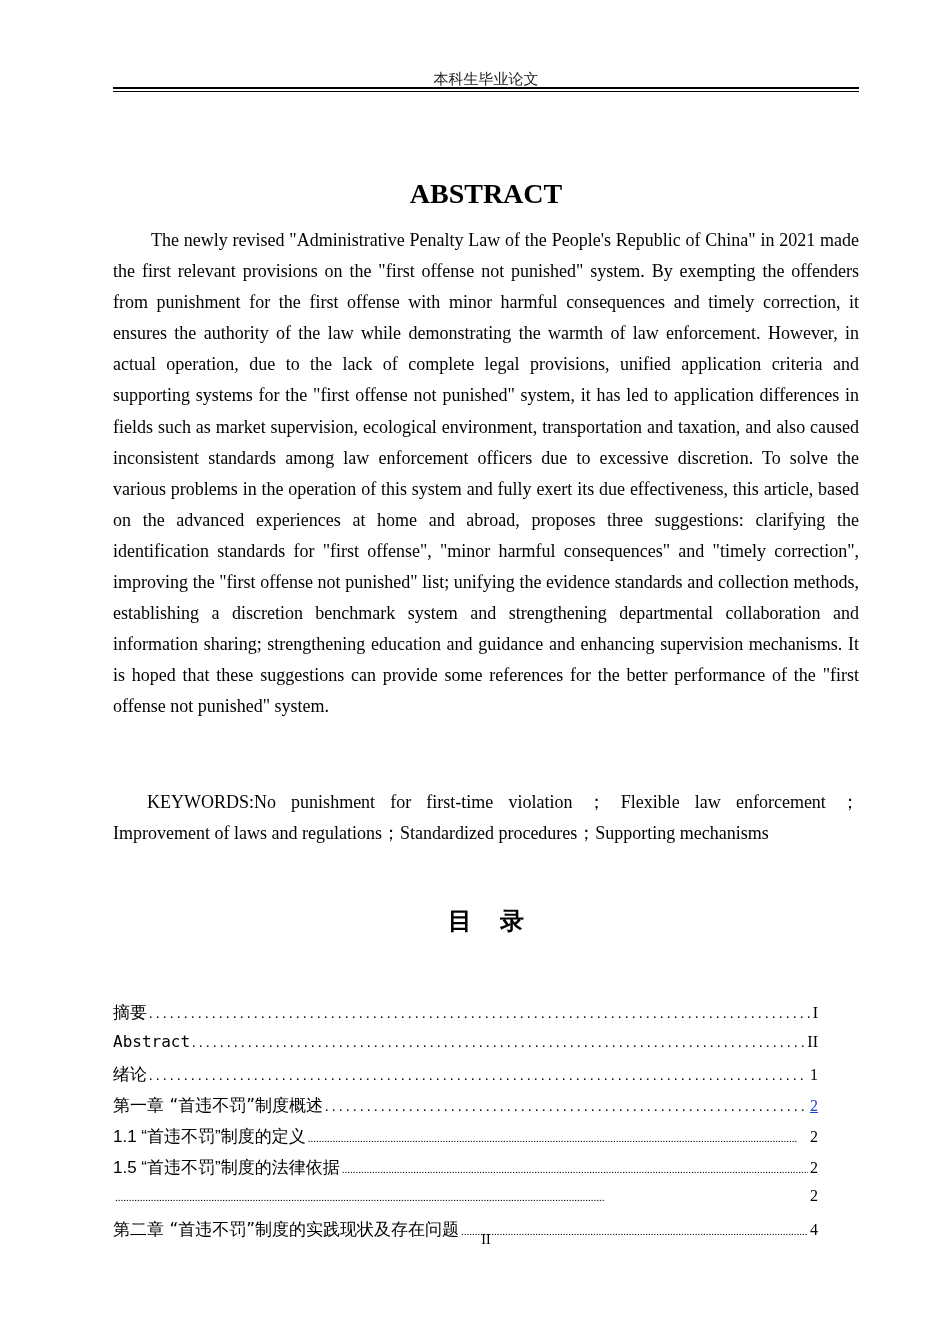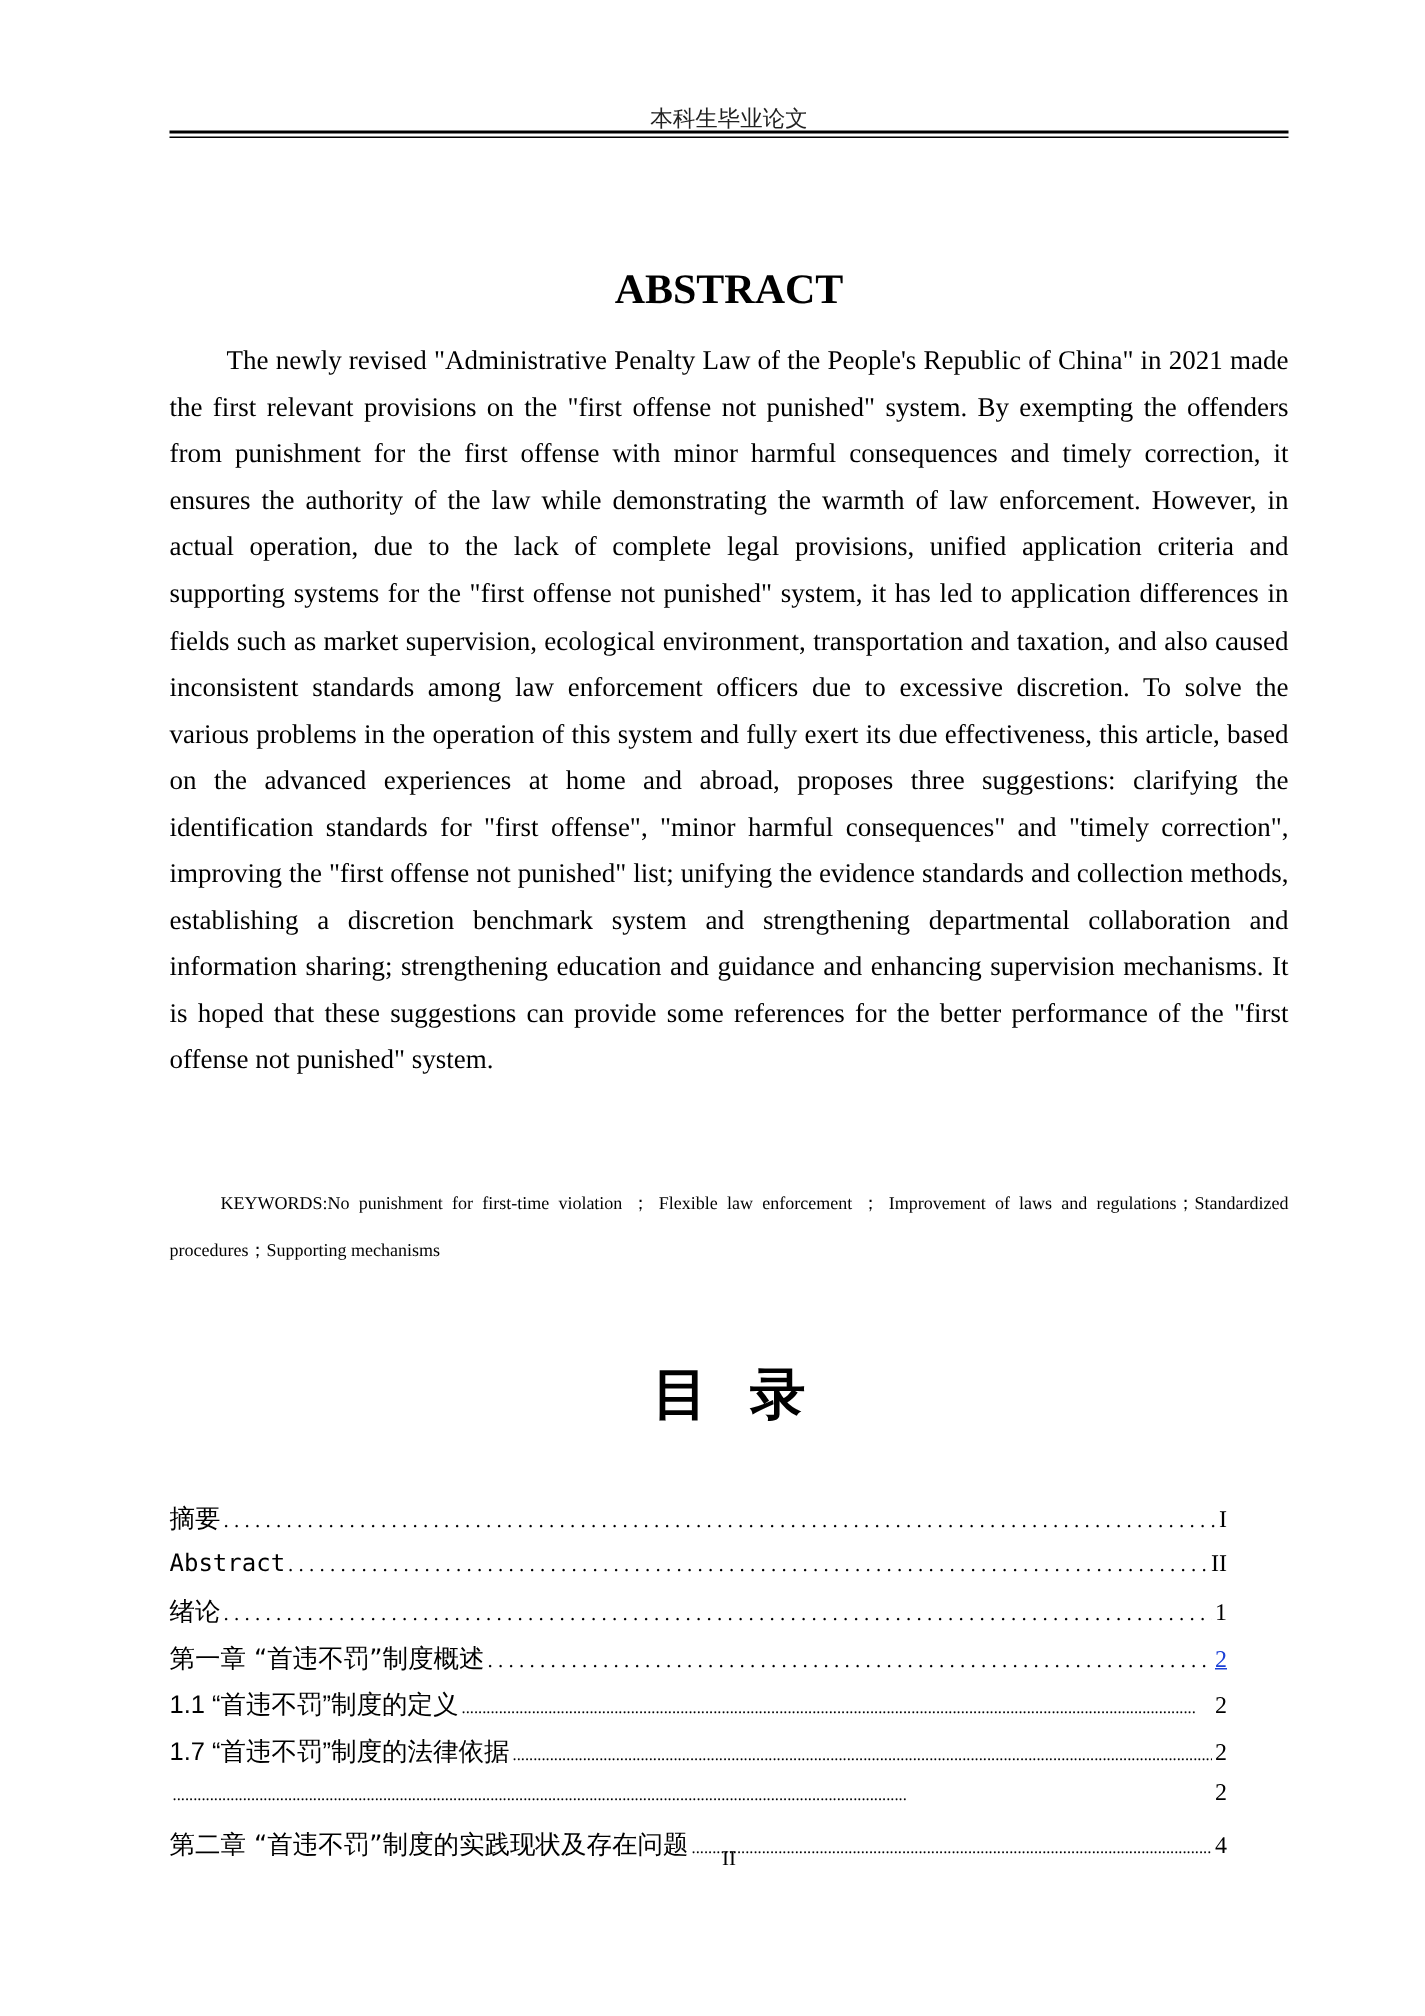--- a/index.html
+++ b/index.html
@@ -4,22 +4,22 @@
 <style>
   html,body{margin:0;padding:0;background:#fff;}
   body{width:950px;height:1344px;position:relative;font-family:"Liberation Serif","DejaVu Serif",serif;color:#000;}
   .header{position:absolute;left:113px;top:70px;width:746px;text-align:center;font-size:15px;}
   .header-text{font-family:"DejaVu Sans",sans-serif;font-size:15px;color:#222;}
   .rule1{position:absolute;left:113px;top:87px;width:746px;height:2px;background:#000;}
   .rule2{position:absolute;left:113px;top:91px;width:746px;height:1px;background:#000;}
   .title{position:absolute;left:113px;top:178px;width:746px;text-align:center;font-size:28px;font-weight:bold;}
   .abstract{position:absolute;left:113px;top:225px;width:746px;font-size:18px;line-height:31.1px;text-align:justify;}
   .abstract p{margin:0;text-indent:38px;}
-  .keywords{position:absolute;left:113px;top:787px;width:746px;font-size:12px;line-height:31px;text-align:justify;text-indent:34px;}
-  .toc-title{position:absolute;left:113px;top:905px;width:746px;text-align:center;font-family:"DejaVu Sans",sans-serif;font-size:37px;font-weight:bold;letter-spacing:28px;padding-left:28px;box-sizing:border-box;}
+  .keywords{position:absolute;left:113px;top:787px;width:746px;font-size:18px;line-height:31px;text-align:justify;text-indent:34px;}
+  .toc-title{position:absolute;left:113px;top:905px;width:746px;text-align:center;font-family:"DejaVu Sans",sans-serif;font-size:24px;font-weight:bold;letter-spacing:28px;padding-left:28px;box-sizing:border-box;}
   .toc{position:absolute;left:113px;top:973px;width:705px;margin-top:28px;}
   .toc-row{display:flex;align-items:baseline;height:31px;font-size:17px;}
   .toc-label{white-space:nowrap;font-family:"DejaVu Sans",sans-serif;font-size:17px;}
   .toc-label.light{font-family:Liberation Sans, sans-serif;text-align:center;}
   .toc-label.mono{font-family:"DejaVu Sans Mono",monospace;font-size:16px;}
   .leader{flex:1;overflow:hidden;white-space:nowrap;margin:0 2px;letter-spacing:3.5px;font-size:14px;}
   .leader.fine{letter-spacing:0;font-size:11px;}
   .toc-page{white-space:nowrap;font-size:16px;}
   .toc-page.link{color:#1a3fd6;text-decoration:underline;}
   .footer{position:absolute;left:113px;top:1232px;width:746px;text-align:center;font-size:14px;}
@@ -61,21 +61,21 @@
     <span class="toc-label">第一章 “首违不罚”制度概述</span>
     <span class="leader">............................................................................................................</span>
     <span class="toc-page link">2</span>
   </div>
   <div class="toc-row">
     <span class="toc-label light">1.1 “首违不罚”制度的定义</span>
     <span class="leader fine">..................................................................................................................................................................................</span>
     <span class="toc-page">2</span>
   </div>
   <div class="toc-row">
-    <span class="toc-label light">1.7 “首违不罚”制度的法律依据</span>
+    <span class="toc-label light">1.5 “首违不罚”制度的法律依据</span>
     <span class="leader fine">..................................................................................................................................................................................</span>
     <span class="toc-page">2</span>
   </div>
   <div class="toc-row">
     <span class="leader fine">..................................................................................................................................................................................</span>
     <span class="toc-page">2</span>
   </div>
   <div class="toc-row">
     <span class="toc-label">第二章 “首违不罚”制度的实践现状及存在问题</span>
     <span class="leader fine">..................................................................................................................................................................................</span>

